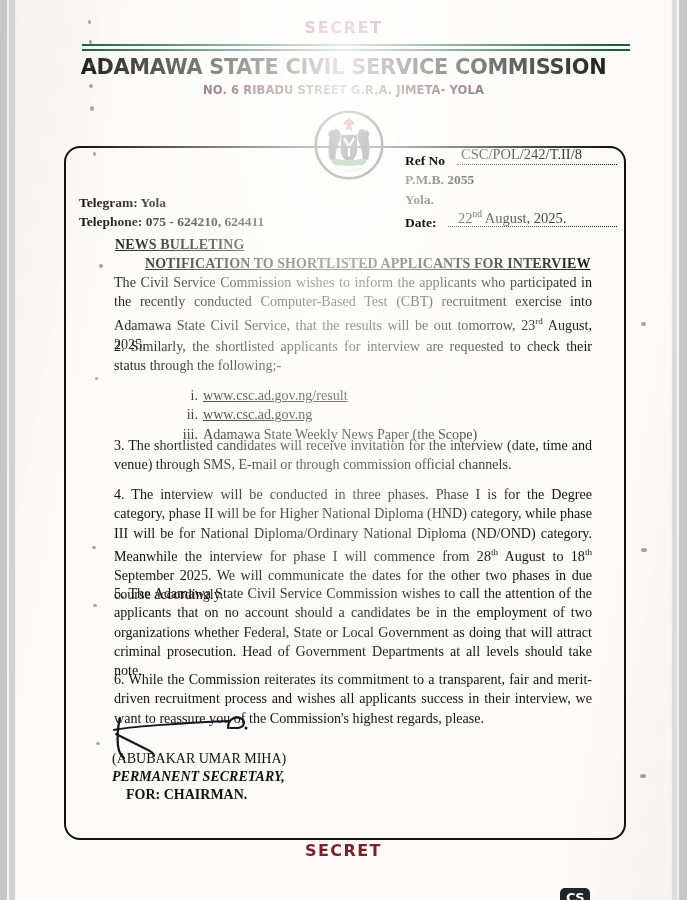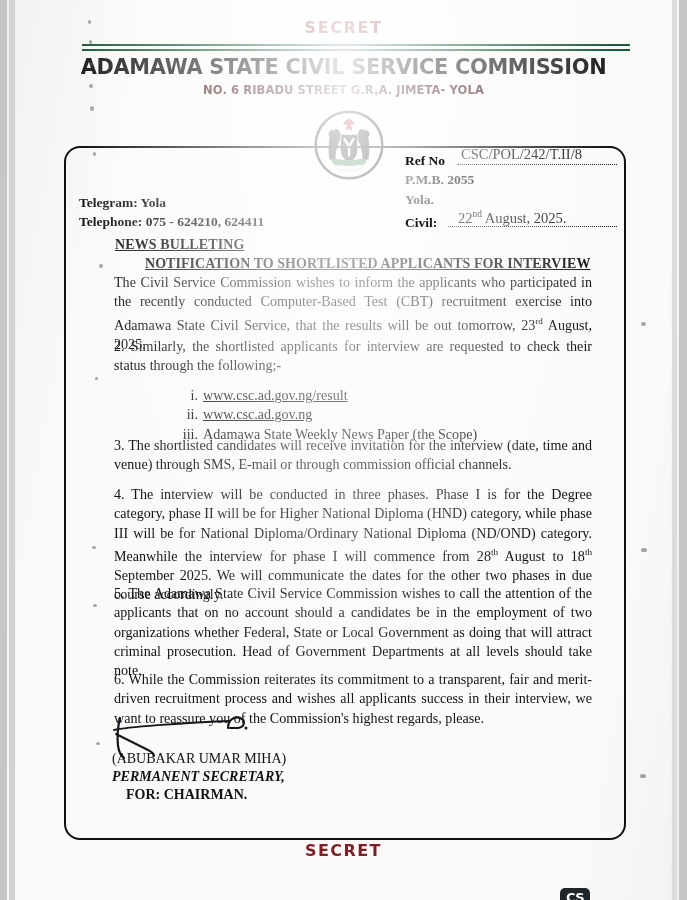--- a/index.html
+++ b/index.html
@@ -311,21 +311,21 @@
 
   <div class="refblock">
     <div class="ref-row">
       <span class="ref-label">Ref No</span>
       <span class="ref-dots"></span>
       <span class="ref-val">CSC/POL/242/T.II/8</span>
     </div>
     <div class="ref-plain">P.M.B. 2055</div>
     <div class="ref-plain">Yola.</div>
     <div class="ref-row">
-      <span class="ref-label">Civil:</span>
+      <span class="ref-label">Date:</span>
       <span class="ref-dots date"></span>
       <span class="ref-val date"><span>22</span><sup>nd</sup><span> August, 2025.</span></span>
     </div>
   </div>
 
   <div class="h-bulleting">NEWS BULLETING</div>
   <div class="h-notification">NOTIFICATION TO SHORTLISTED APPLICANTS FOR INTERVIEW</div>
 
   <div class="body-text p1">The Civil Service Commission wishes to inform the applicants who participated in the recently conducted Computer-Based Test (CBT) recruitment exercise into Adamawa State Civil Service,  that the results will be out tomorrow, 23<sup>rd</sup> August, 2025.</div>
   <div class="body-text p2">2. Similarly, the shortlisted applicants for interview are requested to check their status through the following;-</div>

